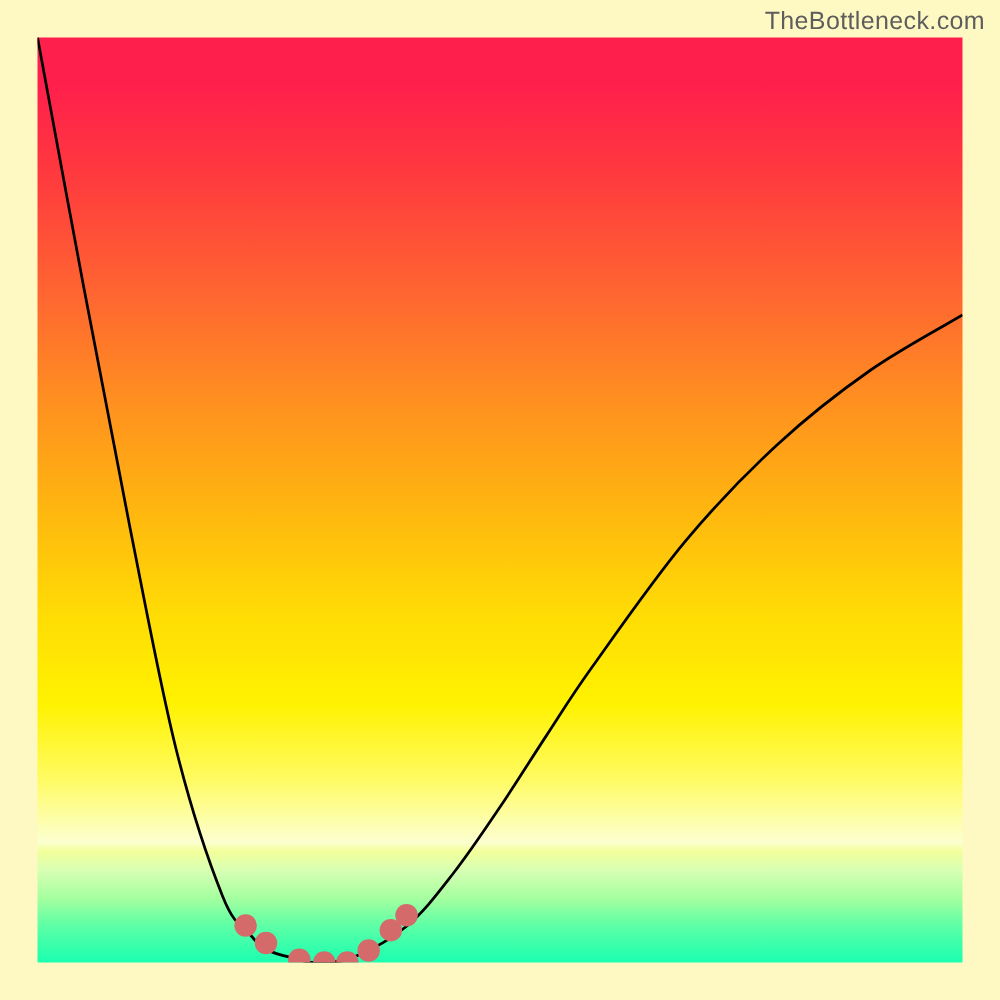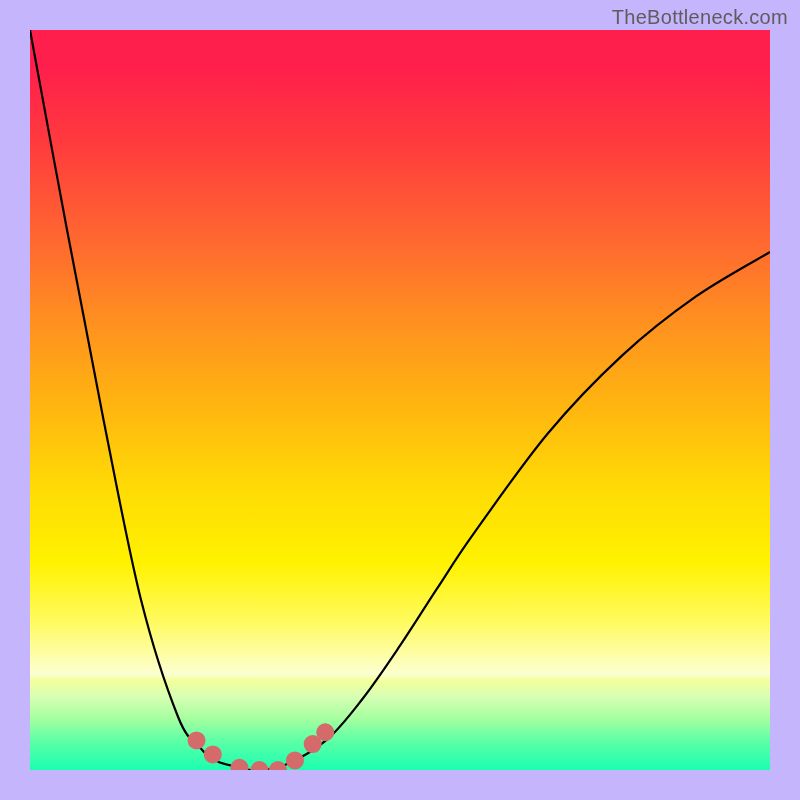--- a/index.html
+++ b/index.html
@@ -8,21 +8,21 @@
     width: 800px;
     height: 800px;
     background: #000;
     overflow: hidden;
     font-family: Arial, Helvetica, sans-serif;
   }
   .frame {
     position: relative;
     width: 800px;
     height: 800px;
-    background: #c4b5fd;
+    background: #fef9c3;
   }
   .plot-area {
     position: absolute;
     left: 30px;
     top: 30px;
     width: 740px;
     height: 740px;
     overflow: hidden;
     background: linear-gradient(
       to bottom,

